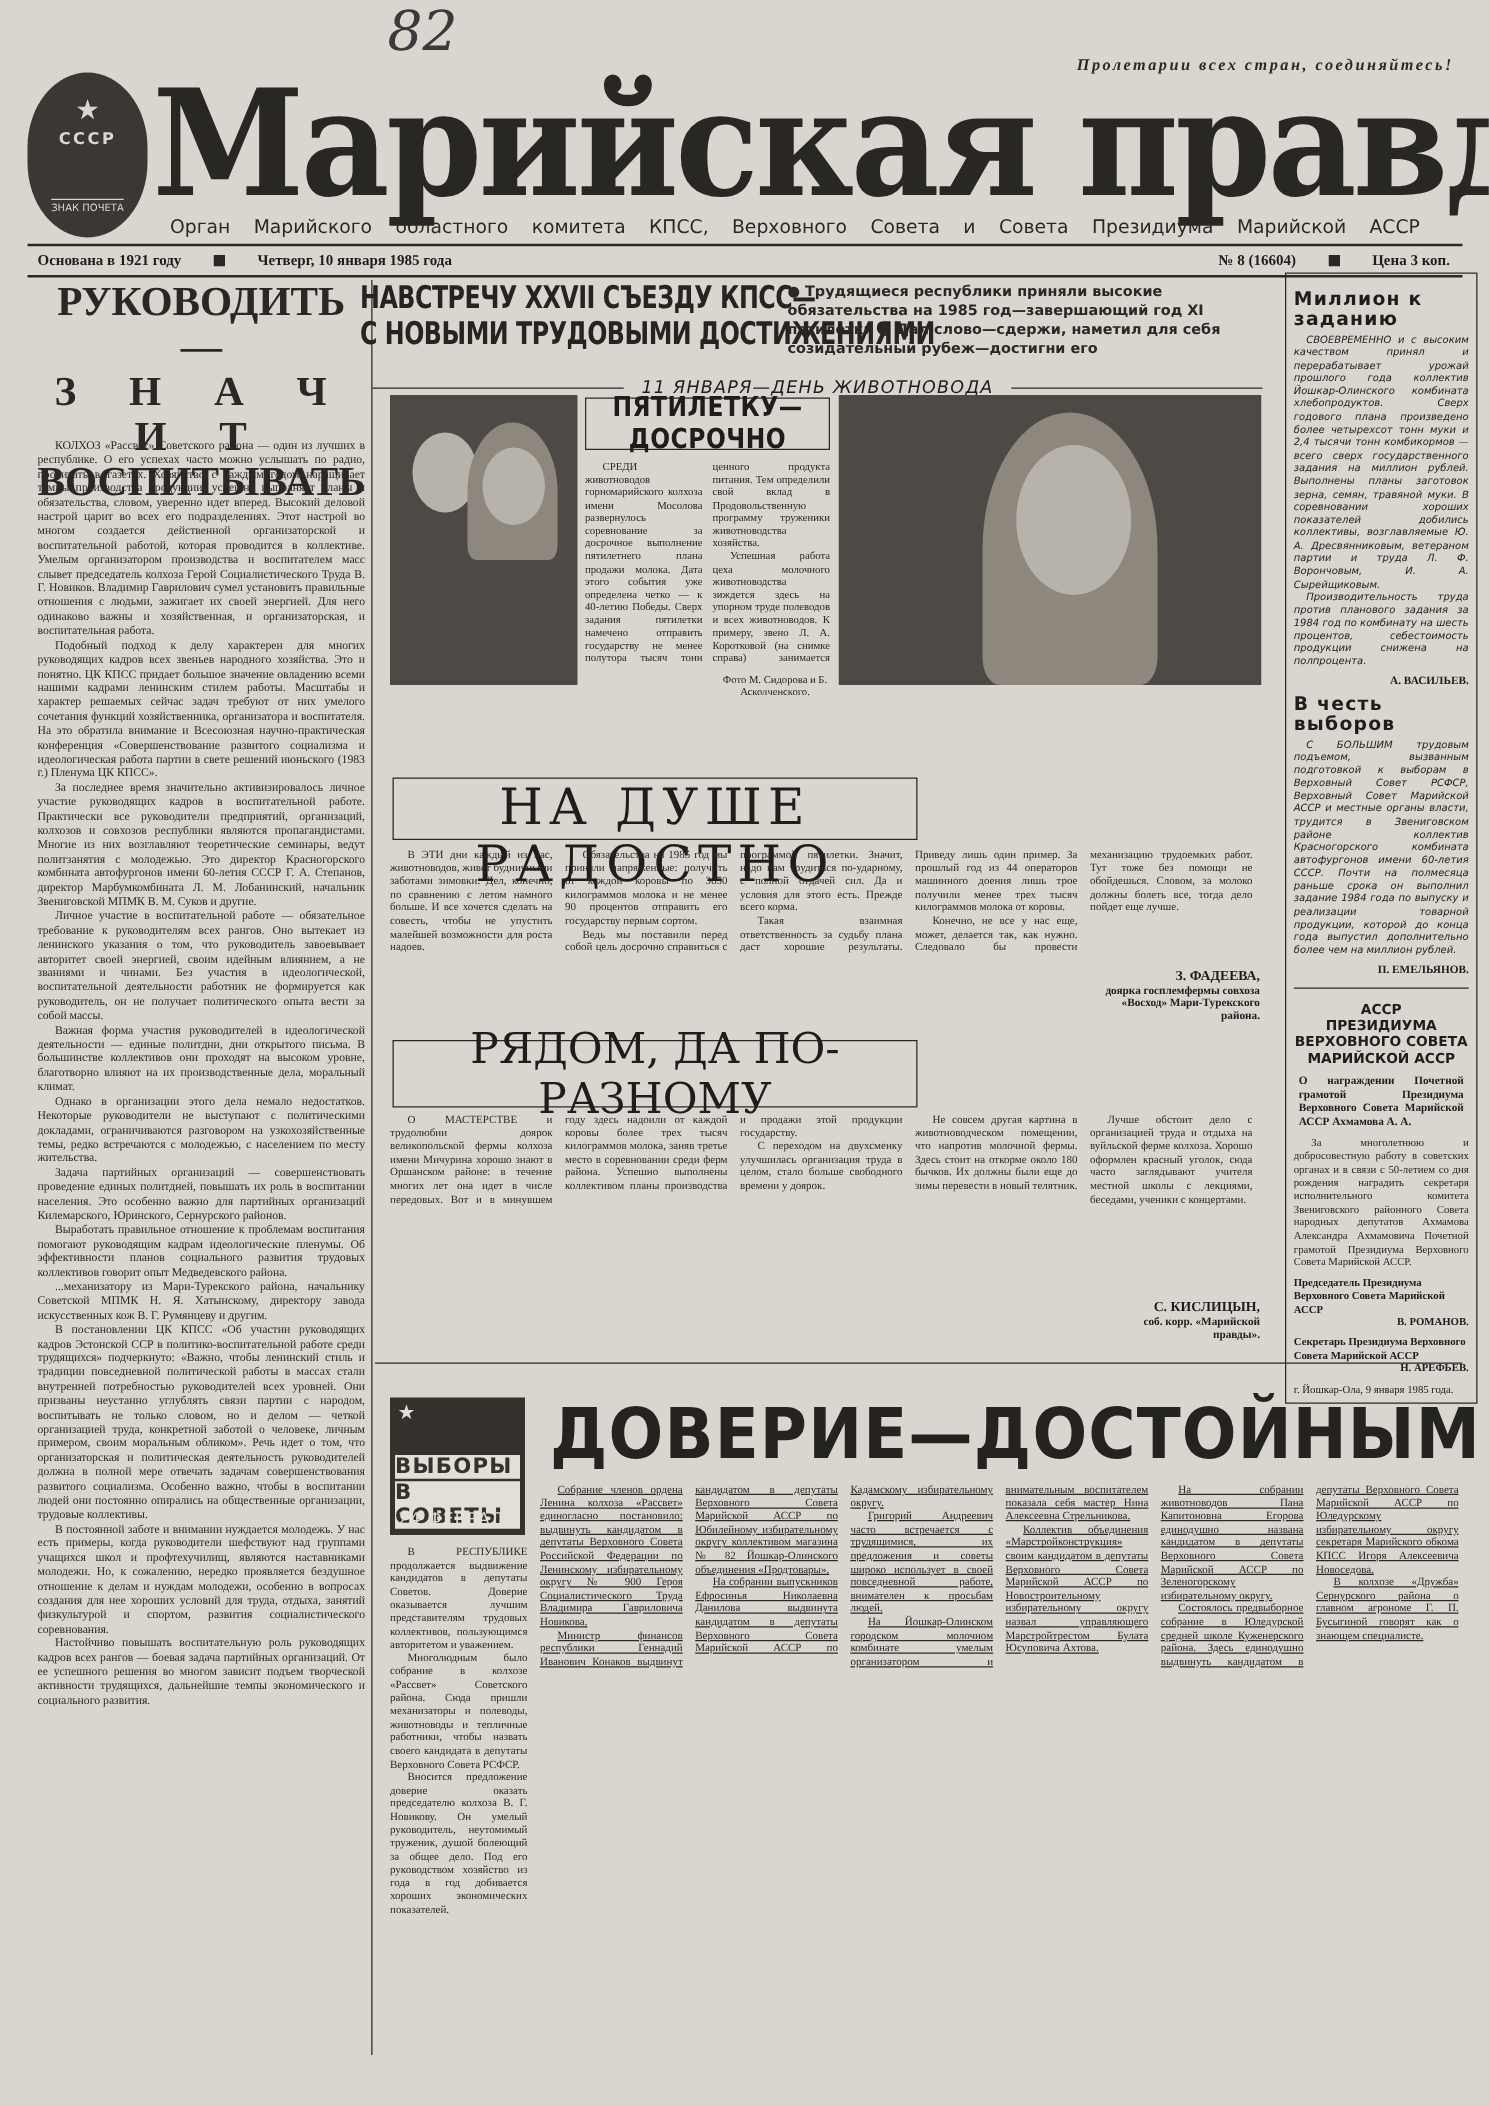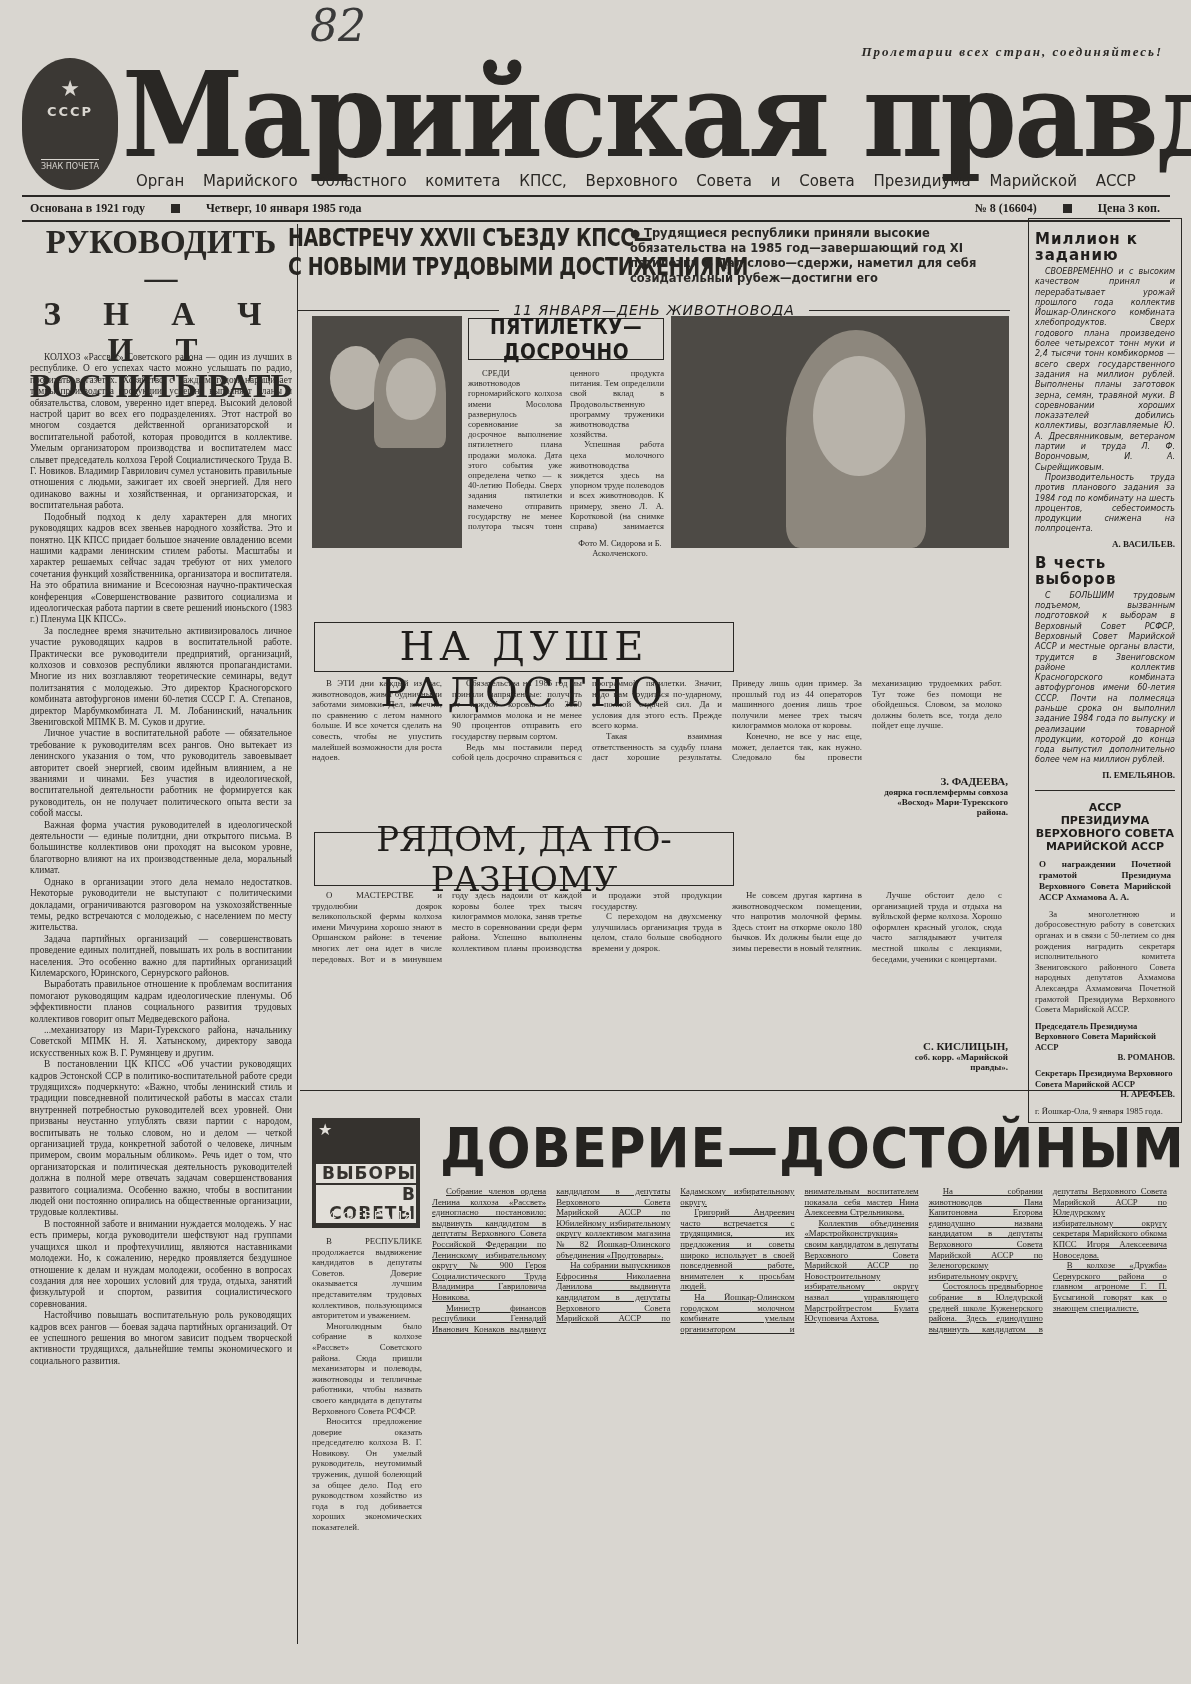--- a/index.html
+++ b/index.html
@@ -40,21 +40,21 @@
   .side-h{font-family:"DejaVu Sans",sans-serif;font-weight:bold;font-size:15px;line-height:16px;letter-spacing:1px;margin:6px 0 4px;}
   .side-t{font-family:"DejaVu Sans",sans-serif;font-size:8px;line-height:10.3px;text-align:justify;font-style:italic;}
   .side-t p{margin:0;text-indent:10px;}
   .sig{text-align:right;font-weight:bold;font-size:9px;margin-top:4px;}
   .ukaz-h{font-family:"DejaVu Sans",sans-serif;font-weight:bold;font-size:11px;text-align:center;line-height:13px;margin-top:10px;}
   .ukaz-sub{font-weight:bold;font-size:9px;line-height:11px;text-align:justify;margin:6px 4px;}
   .dovery{left:440px;top:1118px;font-family:"DejaVu Sans",sans-serif;font-weight:bold;font-size:56px;line-height:60px;
           letter-spacing:1px;color:#252320;transform:scaleX(0.92);transform-origin:left top;white-space:nowrap;}
   .elect{left:312px;top:1118px;width:108px;height:110px;background:#35322e;color:#e2dfd9;font-family:"DejaVu Sans",sans-serif;}
   .elect .star{position:absolute;left:6px;top:2px;font-size:16px;}
-  .elect .l1,.elect .l2{position:absolute;left:4px;width:100px;font-weight:bold;font-size:17px;text-align:right;background:#e2dfd9;color:#35322e;letter-spacing:1px;line-height:19px;}
+  .elect .l1,.elect .l2{position:absolute;left:4px;width:100px;font-weight:bold;font-size:17px;text-align:left;background:#e2dfd9;color:#35322e;letter-spacing:1px;line-height:19px;}
   .elect .l1{top:46px;}
   .elect .l2{top:67px;}
   .elect .l3{position:absolute;left:4px;top:90px;width:100px;font-weight:normal;font-size:13px;text-align:center;letter-spacing:1px;}
   .b{font-weight:bold;}
 </style>
 </head>
 <body>
 
 <div class="abs handnote">82</div>
 

